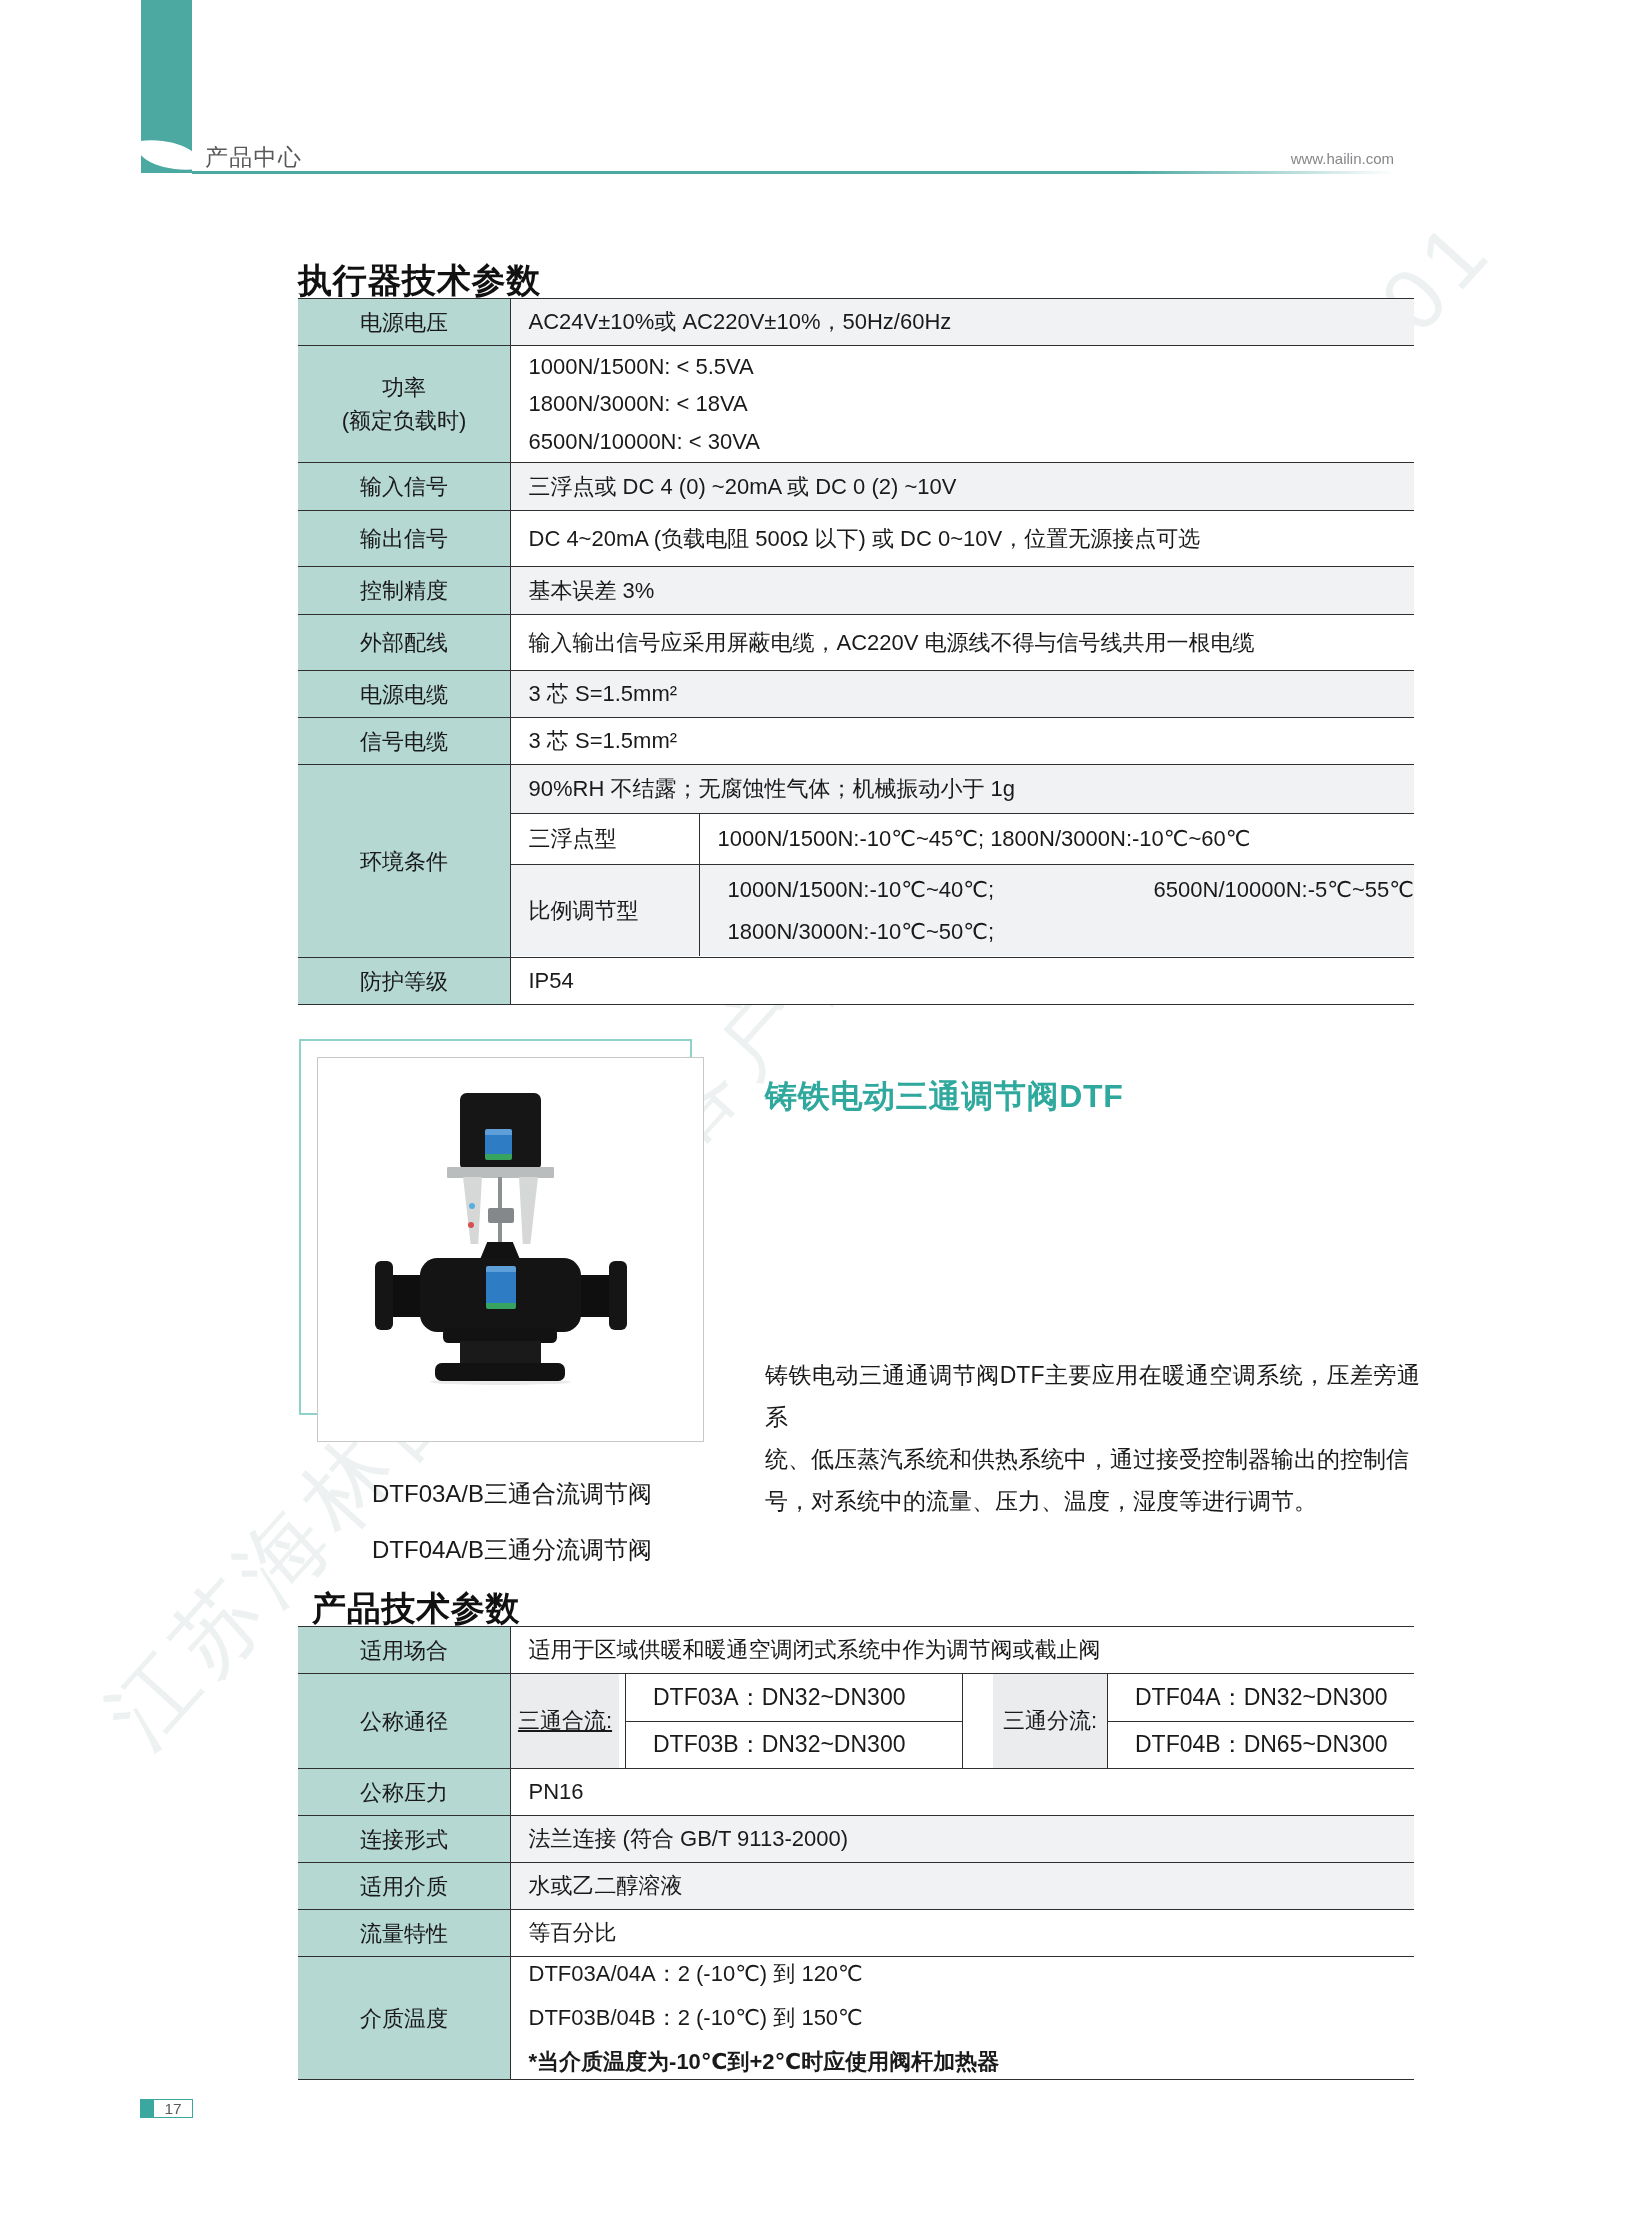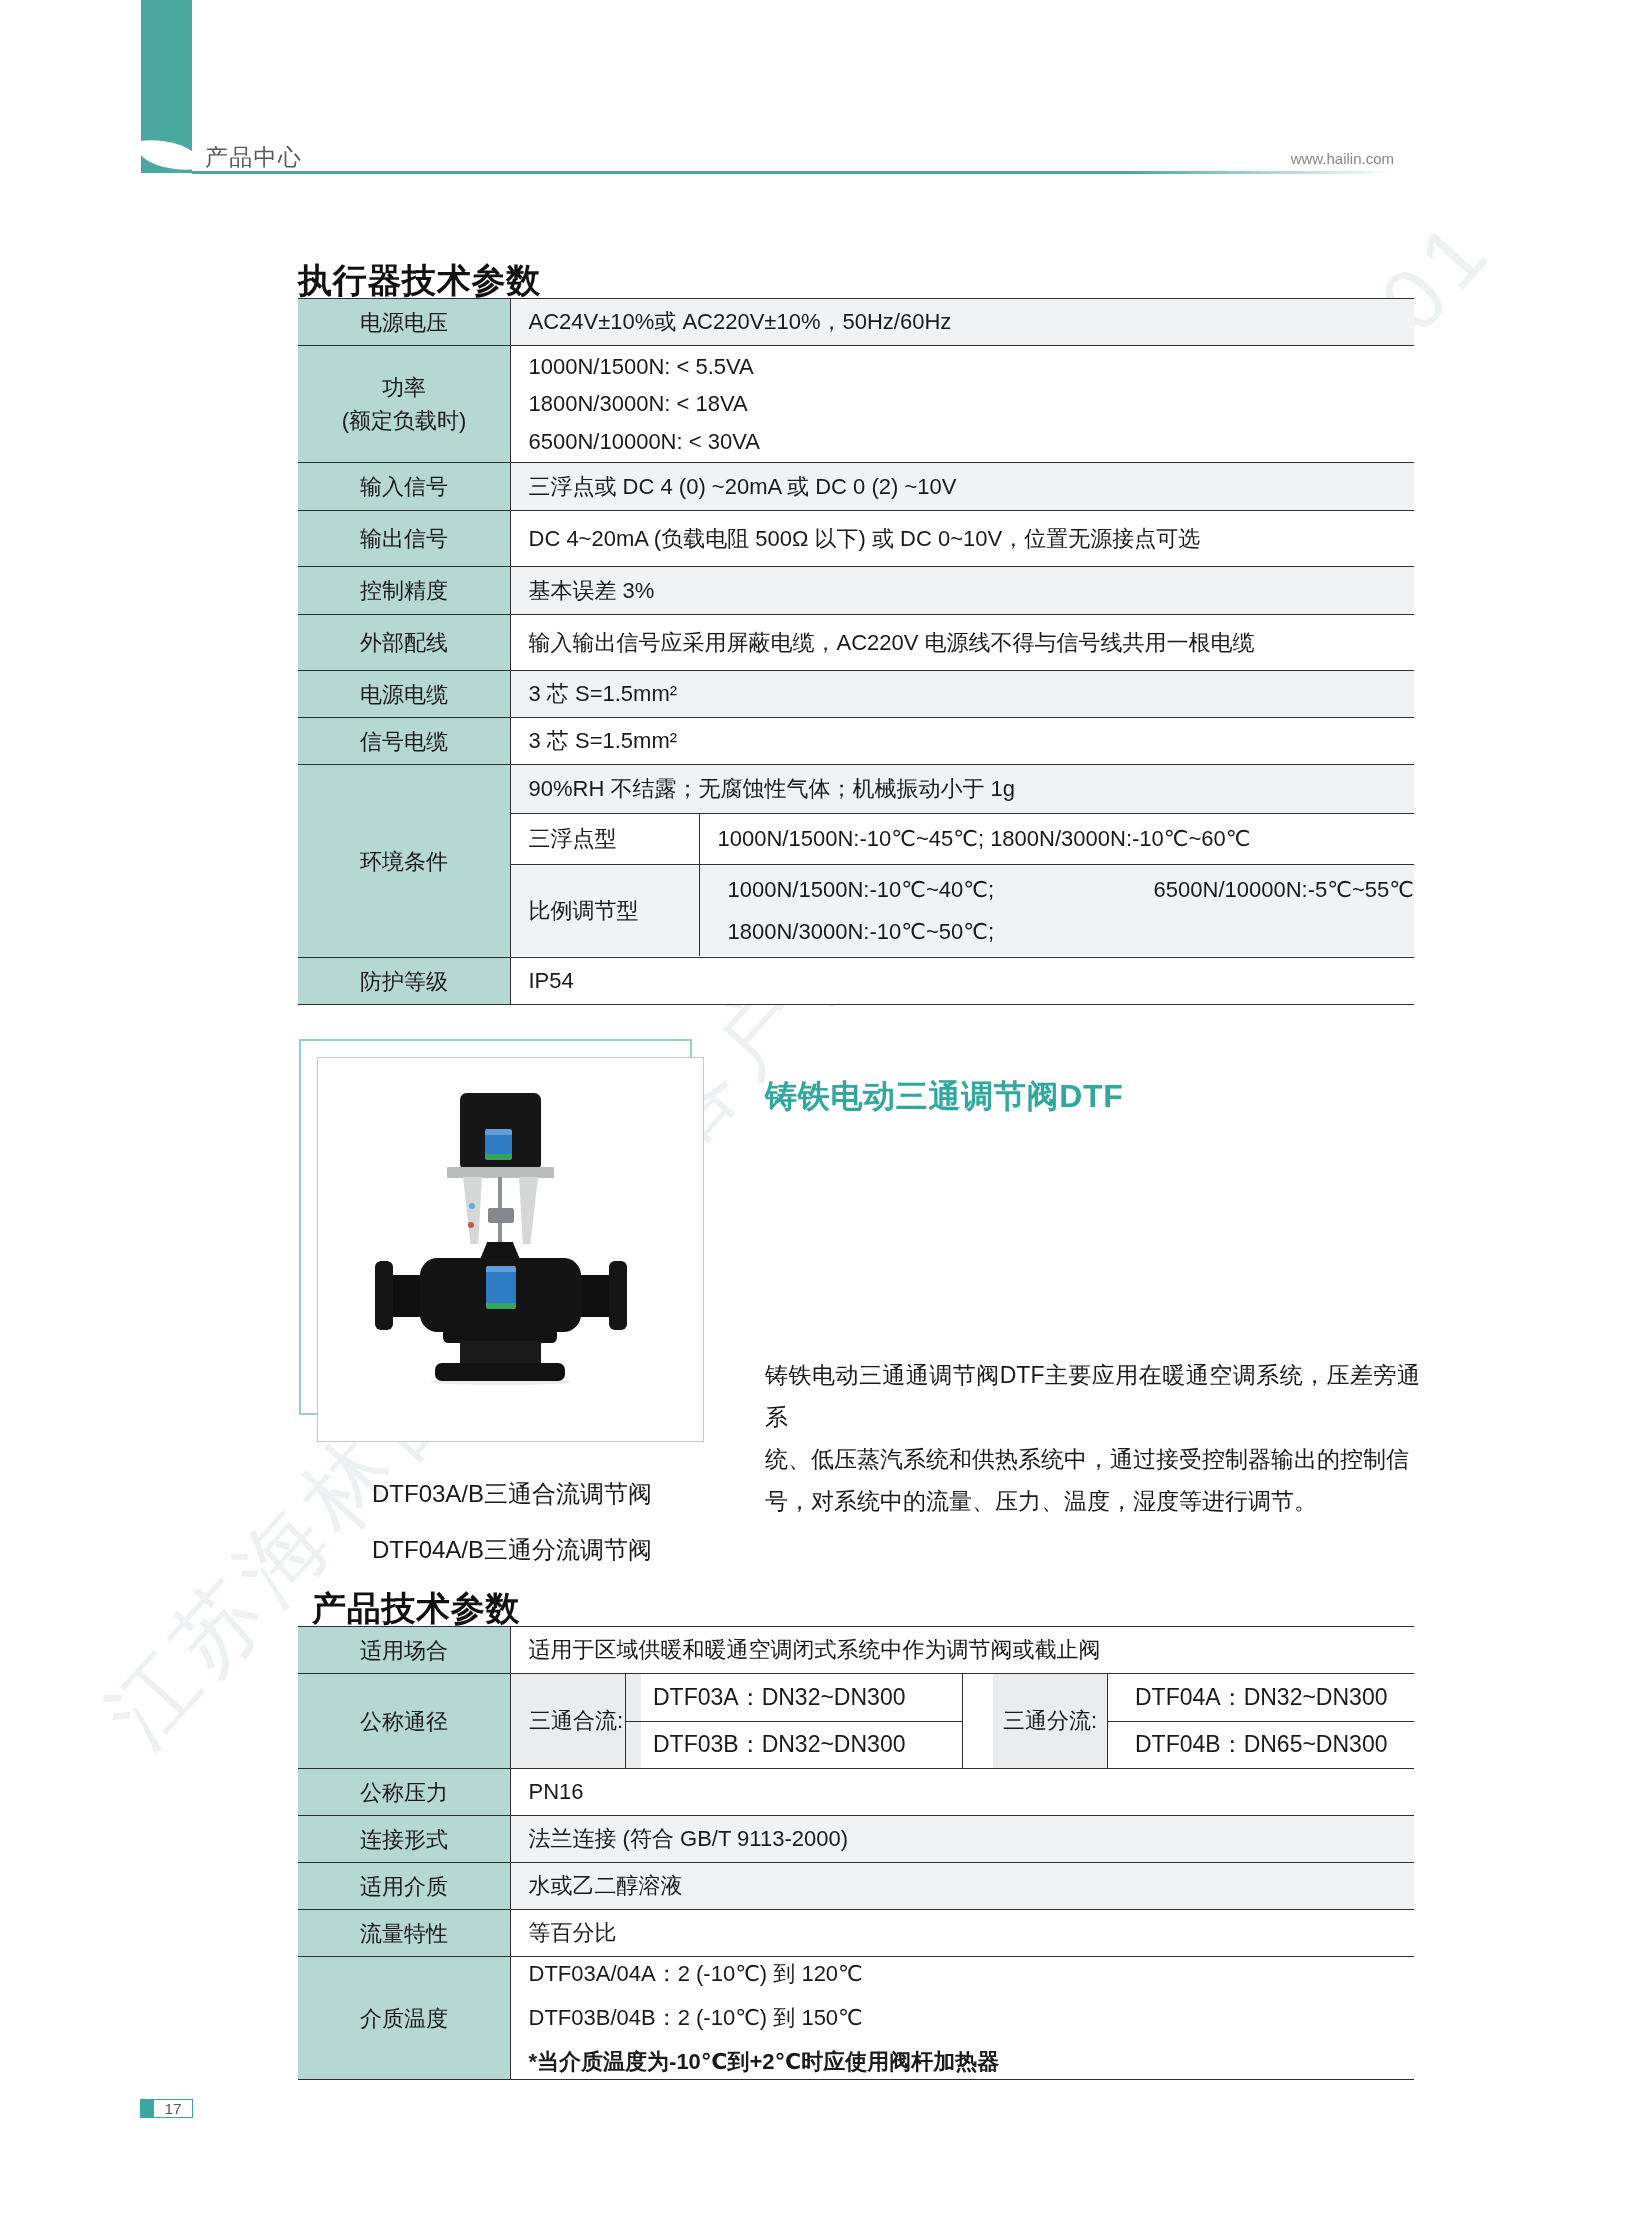--- a/index.html
+++ b/index.html
@@ -223,21 +223,21 @@
   <div class="tbl" style="top:1626px;">
 
     <div class="t-row" style="height:46px;">
       <div class="t-label">适用场合</div>
       <div class="t-value single">适用于区域供暖和暖通空调闭式系统中作为调节阀或截止阀</div>
     </div>
 
     <div class="t-row" style="height:94px;">
       <div class="t-label">公称通径</div>
       <div class="dia-right">
-        <div class="dia-cell-gray" style="left:0;width:130px;">三通合流:</div>
+        <div class="dia-cell-gray" style="left:0;width:108px;text-decoration:underline;">三通合流:</div>
         <div class="dia-stack" style="left:114px;width:336px;border-right:1.3px solid #2f2f2f;">
           <div class="half first">DTF03A：DN32~DN300</div>
           <div class="half">DTF03B：DN32~DN300</div>
         </div>
         <div class="dia-cell-gray" style="left:482px;width:114px;">三通分流:</div>
         <div class="dia-stack" style="left:596px;right:0;">
           <div class="half first">DTF04A：DN32~DN300</div>
           <div class="half">DTF04B：DN65~DN300</div>
         </div>
       </div>

